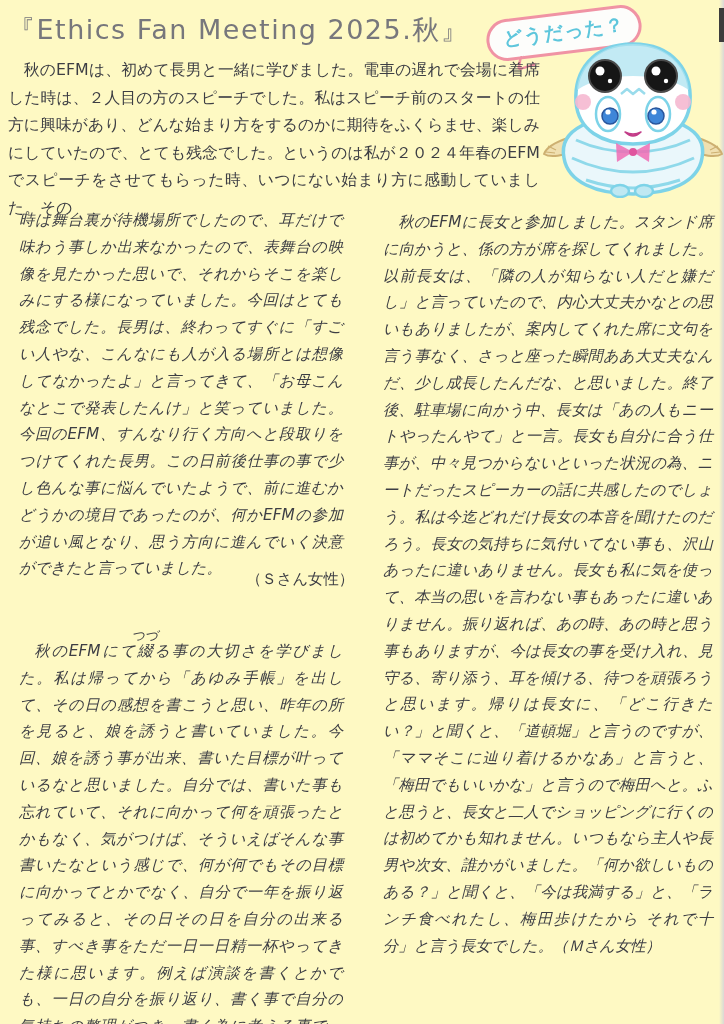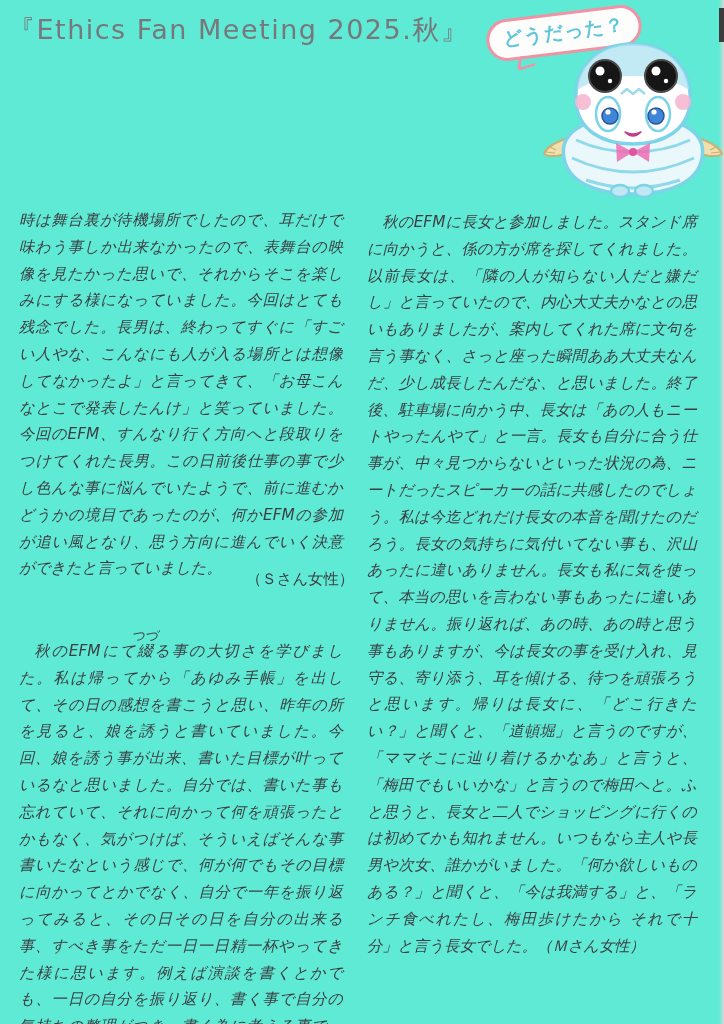--- a/index.html
+++ b/index.html
@@ -1,19 +1,19 @@
 <!DOCTYPE html>
 <html><head>
 <meta charset="utf-8">
 <style>
   html,body{margin:0;padding:0;}
   .paper{
     position:relative;
     width:724px;height:1024px;
-    background:#5eead4;
+    background:#fef9c3;
     font-family:"DejaVu Sans",sans-serif;
     color:#3d3e44;
     overflow:hidden;
   }
   
   .edge-shadow{position:absolute;right:0;top:0;width:5px;height:1024px;background:linear-gradient(to left,#d9d9d6,rgba(255,255,255,0));}
   .edge-mark{position:absolute;right:0;top:8px;width:5px;height:34px;background:#3c3c3c;}
 
   .title{
     position:absolute;left:8px;top:12px;width:500px;
@@ -40,21 +40,21 @@
   }
 
   .mascot{position:absolute;left:542px;top:40px;width:182px;height:158px;}
 
   .toppar{
     position:absolute;left:8px;top:56px;width:532px;
     font-size:15.8px;line-height:27.5px;text-align:justify;
     text-indent:1em;
   }
   .col-left{position:absolute;left:8px;top:196px;width:346px;}
-  .col-right{position:absolute;left:356px;top:198px;width:352px;}
+  .col-right{position:absolute;left:372px;top:198px;width:352px;}
   .col-left p,.col-right p{
     margin:11px;font-size:15.3px;line-height:26.8px;text-align:justify;font-style:italic;
   }
   .indent{text-indent:1em;}
   .attribution-line{
     text-align:right;margin-top:-27px;font-size:15.3px;line-height:26.8px;
   }
   .article-2{margin-top:36px !important;}
   ruby rt{font-size:13px;color:#3d3e44;letter-spacing:0;}
 </style>
@@ -118,20 +118,23 @@
       <path d="M83,92 Q91,100 99,92 Q91,96 83,92 Z" fill="#e0559e" stroke="#c23c88" stroke-width="1.5" stroke-linejoin="round"></path>
     </g>
 
     <g>
       <path d="M91,112 L74,103 L75,122 Z" fill="#f06cb4" opacity="0.85"></path>
       <path d="M91,112 L108,103 L107,122 Z" fill="#f06cb4" opacity="0.85"></path>
       <circle cx="91" cy="112" r="4" fill="#e0559e"></circle>
     </g>
   </svg>
 
+  <div class="toppar">
+    <span>秋のEFMは、初めて長男と一緒に学びました。電車の遅れで会場に着席した時は、２人目の方のスピーチでした。私はスピーチ前のスタートの仕方に興味があり、どんな始まり方をするのかに期待をふくらませ、楽しみにしていたので、とても残念でした。というのは私が２０２４年春のEFMでスピーチをさせてもらった時、いつにない始まり方に感動していました。その</span>
+  </div>
 
   <div class="col-left">
     <p>
       <span>時は舞台裏が待機場所でしたので、耳だけで味わう事しか出来なかったので、表舞台の映像を見たかった思いで、それからそこを楽しみにする様になっていました。今回はとても残念でした。長男は、終わってすぐに「すごい人やな、こんなにも人が入る場所とは想像してなかったよ」と言ってきて、「お母こんなとこで発表したんけ」と笑っていました。今回のEFM、すんなり行く方向へと段取りをつけてくれた長男。この日前後仕事の事で少し色んな事に悩んでいたようで、前に進むかどうかの境目であったのが、何かEFMの参加が追い風となり、思う方向に進んでいく決意ができたと言っていました。</span>
     </p>
     <div class="attribution-line">（Ｓさん女性）</div>
 
     <p class="article-2 indent">
       <span>秋のEFMにて</span><ruby><rb>綴</rb><rt>つづ</rt></ruby><span>る事の大切さを学びました。私は帰ってから「あゆみ手帳」を出して、その日の感想を書こうと思い、昨年の所を見ると、娘を誘うと書いていました。今回、娘を誘う事が出来、書いた目標が叶っているなと思いました。自分では、書いた事も忘れていて、それに向かって何を頑張ったとかもなく、気がつけば、そういえばそんな事書いたなという感じで、何が何でもその目標に向かってとかでなく、自分で一年を振り返ってみると、その日その日を自分の出来る事、すべき事をただ一日一日精一杯やってきた様に思います。例えば演談を書くとかでも、一日の自分を振り返り、書く事で自分の気持ちの整理がつき、書く為に考える事で、知らなかった自分に気付いたりと、小さな積み重ねが大切なんだと思いました。</span><span>（Ｓさん女性）</span>
     </p>

